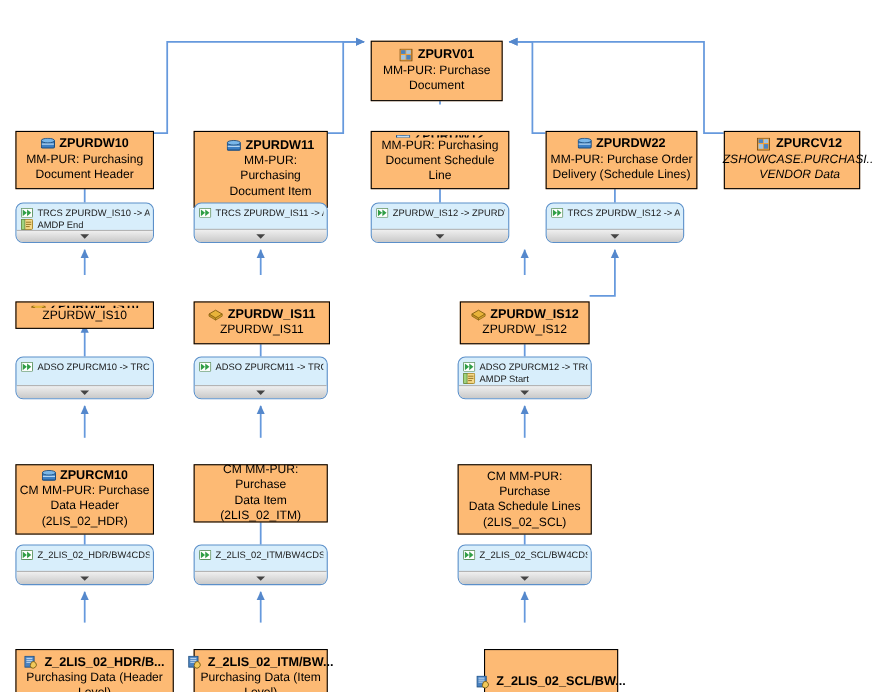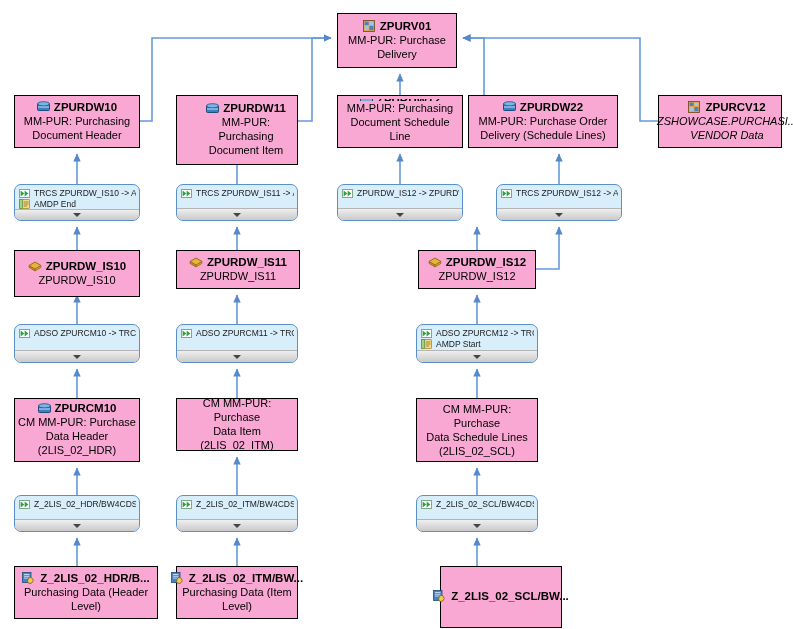--- a/index.html
+++ b/index.html
@@ -2,24 +2,24 @@
 <html><head>
 <meta charset="utf-8">
 <style>
   html,body{margin:0;padding:0;background:#ffffff;}
   body{width:793px;height:629px;position:relative;overflow:hidden;
        font-family:"Liberation Sans","DejaVu Sans",sans-serif;}
   #canvas{position:absolute;left:0;top:0;width:793px;height:629px;}
   svg.wires{position:absolute;left:0;top:0;width:793px;height:629px;pointer-events:none;}
 
   
-  .obj{position:absolute;box-sizing:border-box;background:#f9a8d4;
+  .obj{position:absolute;box-sizing:border-box;background:#fdba74;
        border:1.5px solid #000000;display:flex;flex-direction:column;
        align-items:center;justify-content:center;z-index:3;
-       padding:3px 2px 4px;}
+       padding:3px 2px 4px;margin-top:24px;}
   .obj .ttl{display:flex;align-items:center;justify-content:center;gap:4px;
             font-size:11.5px;font-weight:bold;color:#000;line-height:13px;
             white-space:nowrap;overflow:hidden;}
   .obj .desc{font-size:11px;color:#000;line-height:14px;text-align:center;
              white-space:pre-line;}
   .obj .desc.ital{font-style:italic;}
 
   
   .trf{position:absolute;box-sizing:border-box;border:1px solid #5b8fc9;
        border-radius:7px;background:#d8eefb;overflow:hidden;z-index:3;
@@ -97,21 +97,21 @@
               <rect x="0.5" y="0.5" width="11" height="11" fill="#f0a23c" stroke="#6b4513" stroke-width="0.8"></rect>
               <rect x="1.6" y="1.6" width="4" height="3.4" fill="#4a82c0"></rect>
               <rect x="6.4" y="1.6" width="4" height="3.4" fill="#9fc4e6"></rect>
               <rect x="1.6" y="6" width="4" height="4.2" fill="#9fc4e6"></rect>
               <rect x="6.4" y="6" width="4" height="4.2" fill="#4a82c0"></rect>
             </svg>
           </span>
           <span>ZPURV01</span>
         </div>
         <div class="desc">MM-PUR: Purchase
-Delivery</div>
+Document</div>
       </div>
       <div class="obj" style="left: 14px; top: 95px; width: 126px; height: 53px;">
         <div class="ttl">
           <span class="ic">
             <svg width="13" height="12" viewBox="0 0 13 12">
               <rect x="0.5" y="2.5" width="12" height="7" rx="1" fill="#3c7fc4" stroke="#1d4c7c"></rect>
               <ellipse cx="6.5" cy="2.8" rx="6" ry="2.1" fill="#79b6e8" stroke="#1d4c7c" stroke-width="0.8"></ellipse>
               <path d="M1 6 H12" stroke="#d6ecfb" stroke-width="0.9"></path>
             </svg>
           </span>
@@ -141,21 +141,21 @@
               <rect x="0.5" y="2.5" width="12" height="7" rx="1" fill="#3c7fc4" stroke="#1d4c7c"></rect>
               <ellipse cx="6.5" cy="2.8" rx="6" ry="2.1" fill="#79b6e8" stroke="#1d4c7c" stroke-width="0.8"></ellipse>
               <path d="M1 6 H12" stroke="#d6ecfb" stroke-width="0.9"></path>
             </svg>
           </span>
           <span>ZPURDW12</span>
         </div>
         <div class="desc">MM-PUR: Purchasing
 Document Schedule Line</div>
       </div>
-      <div class="obj" style="left: 468px; top: 95px; width: 150px; height: 53px; justify-content: center;">
+      <div class="obj" style="left: 496px; top: 95px; width: 138px; height: 53px; justify-content: center;">
         <div class="ttl">
           <span class="ic">
             <svg width="13" height="12" viewBox="0 0 13 12">
               <rect x="0.5" y="2.5" width="12" height="7" rx="1" fill="#3c7fc4" stroke="#1d4c7c"></rect>
               <ellipse cx="6.5" cy="2.8" rx="6" ry="2.1" fill="#79b6e8" stroke="#1d4c7c" stroke-width="0.8"></ellipse>
               <path d="M1 6 H12" stroke="#d6ecfb" stroke-width="0.9"></path>
             </svg>
           </span>
           <span>ZPURDW22</span>
         </div>
@@ -171,21 +171,21 @@
               <rect x="6.4" y="1.6" width="4" height="3.4" fill="#9fc4e6"></rect>
               <rect x="1.6" y="6" width="4" height="4.2" fill="#9fc4e6"></rect>
               <rect x="6.4" y="6" width="4" height="4.2" fill="#4a82c0"></rect>
             </svg>
           </span>
           <span>ZPURCV12</span>
         </div>
         <div class="desc ital">ZSHOWCASE.PURCHASI...
 VENDOR Data</div>
       </div>
-      <div class="obj" style="left: 14px; top: 250px; width: 126px; height: 47px;">
+      <div class="obj" style="left: 14px; top: 250px; width: 126px; height: 25px;">
         <div class="ttl">
           <span class="ic">
             <svg width="14" height="12" viewBox="0 0 14 12">
               <path d="M1 5.5 L7 2 L13 5.5 L7 9.5 Z" fill="#e8b33a" stroke="#8a6414" stroke-width="0.9"></path>
               <path d="M1 5.5 L7 9 L7 11 L1 7.4 Z" fill="#c89225" stroke="#8a6414" stroke-width="0.7"></path>
               <path d="M13 5.5 L7 9 L7 11 L13 7.4 Z" fill="#d9a630" stroke="#8a6414" stroke-width="0.7"></path>
             </svg>
           </span>
           <span>ZPURDW_IS10</span>
         </div>

